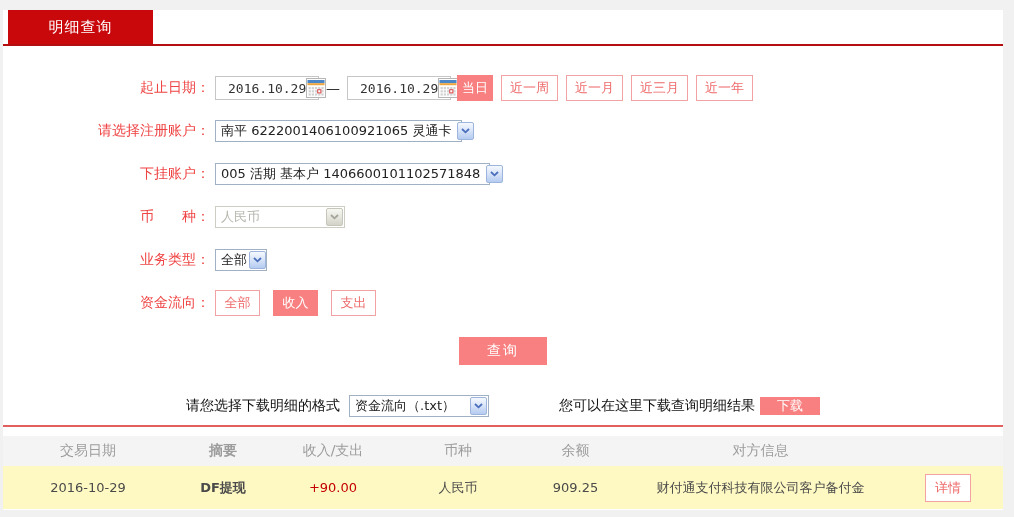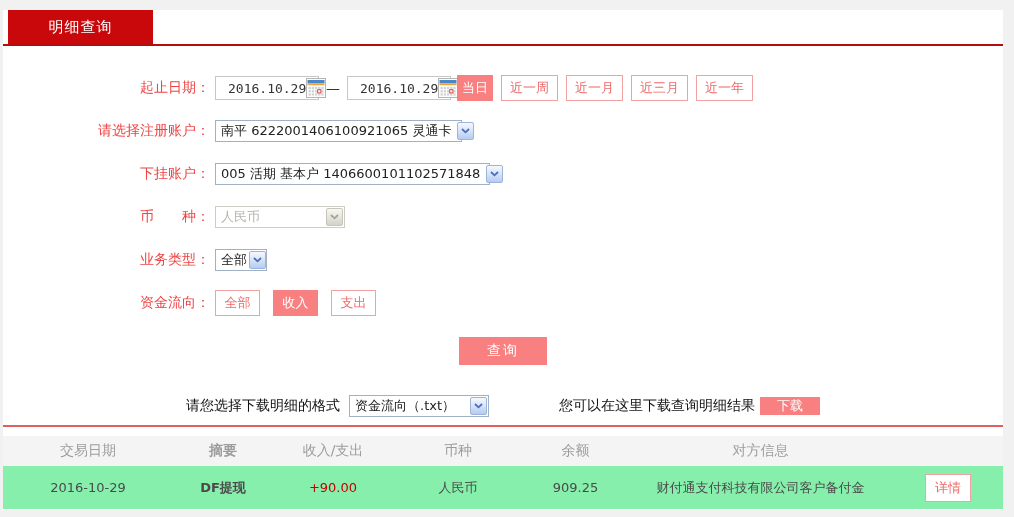--- a/index.html
+++ b/index.html
@@ -94,21 +94,21 @@
     margin-left:5px; width:60px; height:18px; background:#f88080; border:none;
     color:#fff; font-size:13px; display:flex; align-items:center; justify-content:center;
     cursor:pointer;
   }
   
   .red-divider { height:2px; background:#e25f5f; margin-top:6px; }
   .tbl-header {
     display:flex; align-items:center; height:30px; margin-top:9px;
     background:#f4f4f4; color:#9c9c9c; font-size:14px;
   }
-  .tbl-row { display:flex; align-items:center; height:43px; background:#86efac; font-size:13px; color:#4a4a4a; }
+  .tbl-row { display:flex; align-items:center; height:43px; background:#fef9c3; font-size:13px; color:#4a4a4a; }
   .col { text-align:center; }
   .c1 { width:17%; } .c2 { width:10%;font-weight:bold; } .c3 { width:12%; } .c4 { width:13%; }
   .c5 { width:10.5%; } .c6 { width:26.5%; } .c7 { width:11%; }
   .amount-pos { color:#c40000; }
   .btn-detail {
     display:inline-flex; align-items:center; justify-content:center;
     padding:4px 9px; background:#fff; border:1px solid #f2a2a2; color:#ee6a6a;
     font-size:13px; cursor:pointer;
   }
 </style>

